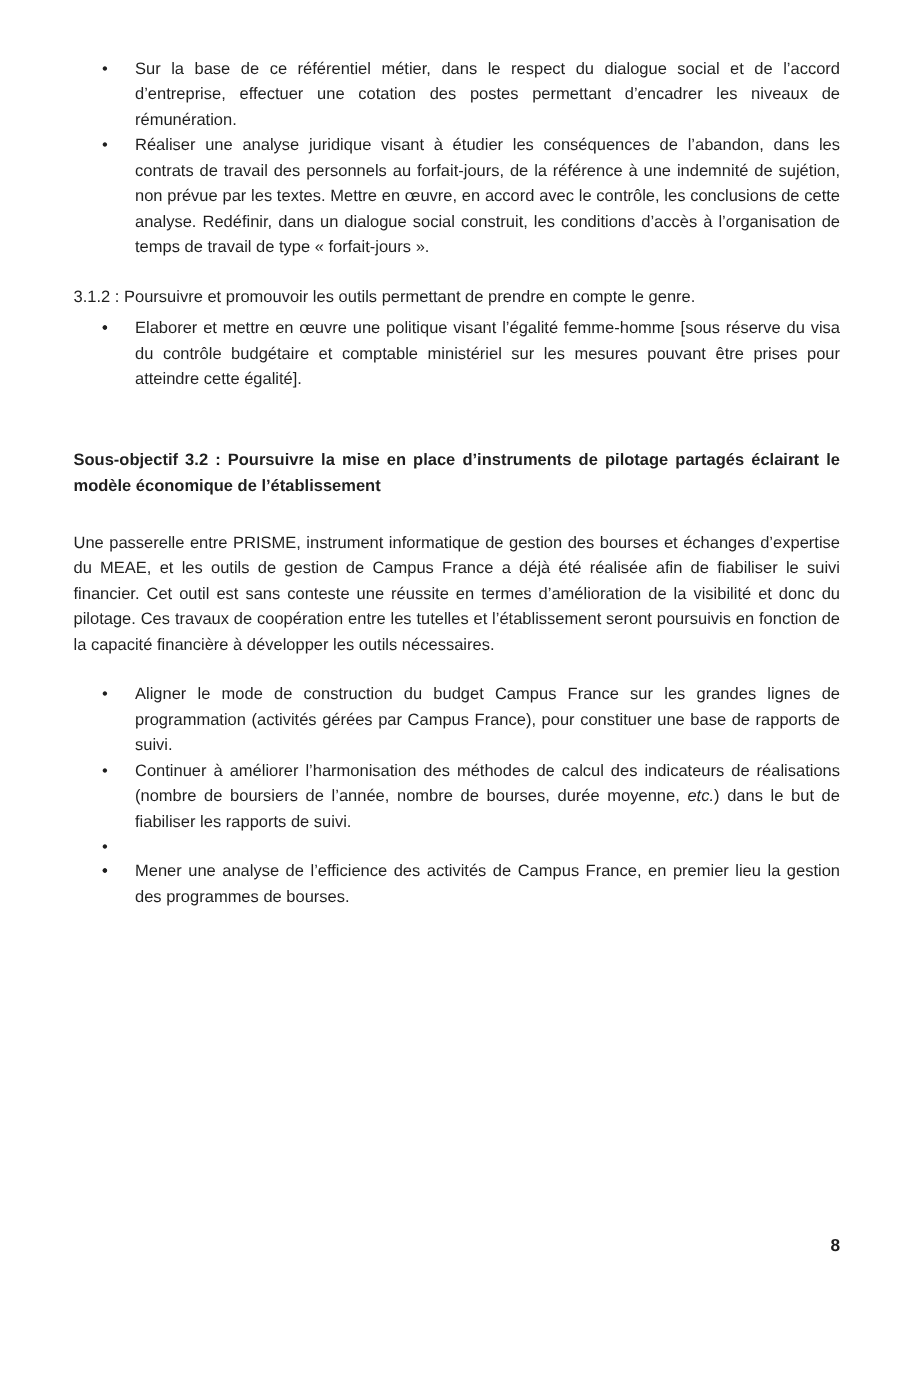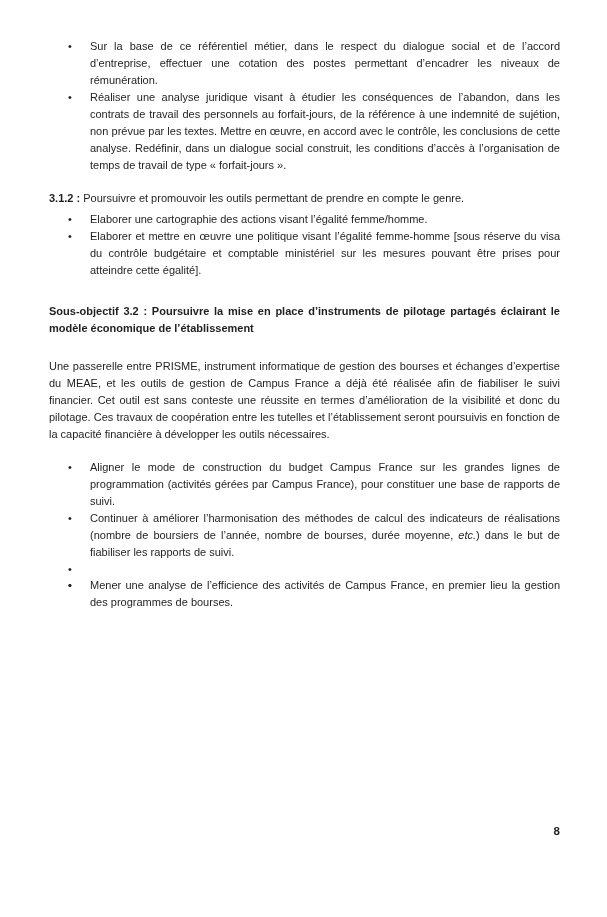--- a/index.html
+++ b/index.html
@@ -15,31 +15,31 @@
     background: #ffffff;
     color: #1f1f1f;
     font-size: 11px;
     line-height: 17px;
     padding: 38px 47px 0 49px;
     text-align: justify;
     overflow: hidden;
   }
   .block { margin-bottom: 16px; }
   .intro { margin-bottom: 4px; }
-  .heading-block { margin-top: 24px; margin-bottom: 21px; font-weight: bold; }
+  .heading-block { margin-top: 37px; margin-bottom: 21px; font-weight: bold; }
   ul.bullets { list-style: none; padding-left: 19px; }
   ul.bullets li { position: relative; padding-left: 22px; }
   .bullet {
     position: absolute;
     left: 0;
     top: 0;
     width: 12px;
     text-align: left;
   }
-  .bold { font-weight: bold; }
+  .bold { font-weight: normal; }
   .italic { font-style: italic; }
   .page-number {
     position: absolute;
     top: 823px;
     right: 47px;
     font-weight: bold;
     font-size: 11.5px;
   }
 </style>
 </head>
@@ -58,21 +58,20 @@
     </li>
   </ul>
 
   <div class="block">
     <p class="intro">
       <span class="bold">3.1.2 :</span><span> Poursuivre et promouvoir les outils permettant de prendre en compte le genre.</span>
     </p>
     <ul class="bullets">
       <li>
         <span class="bullet">•</span>
-        <span>Elaborer une cartographie des actions visant l’égalité femme/homme.</span>
       </li>
       <li>
         <span class="bullet">•</span>
         <span>Elaborer et mettre en œuvre une politique visant l’égalité femme-homme [sous réserve du visa du contrôle budgétaire et comptable ministériel sur les mesures pouvant être prises pour atteindre cette égalité].</span>
       </li>
     </ul>
   </div>
 
   <p class="heading-block">Sous-objectif 3.2 : Poursuivre la mise en place d’instruments de pilotage partagés éclairant le modèle économique de l’établissement</p>
 

